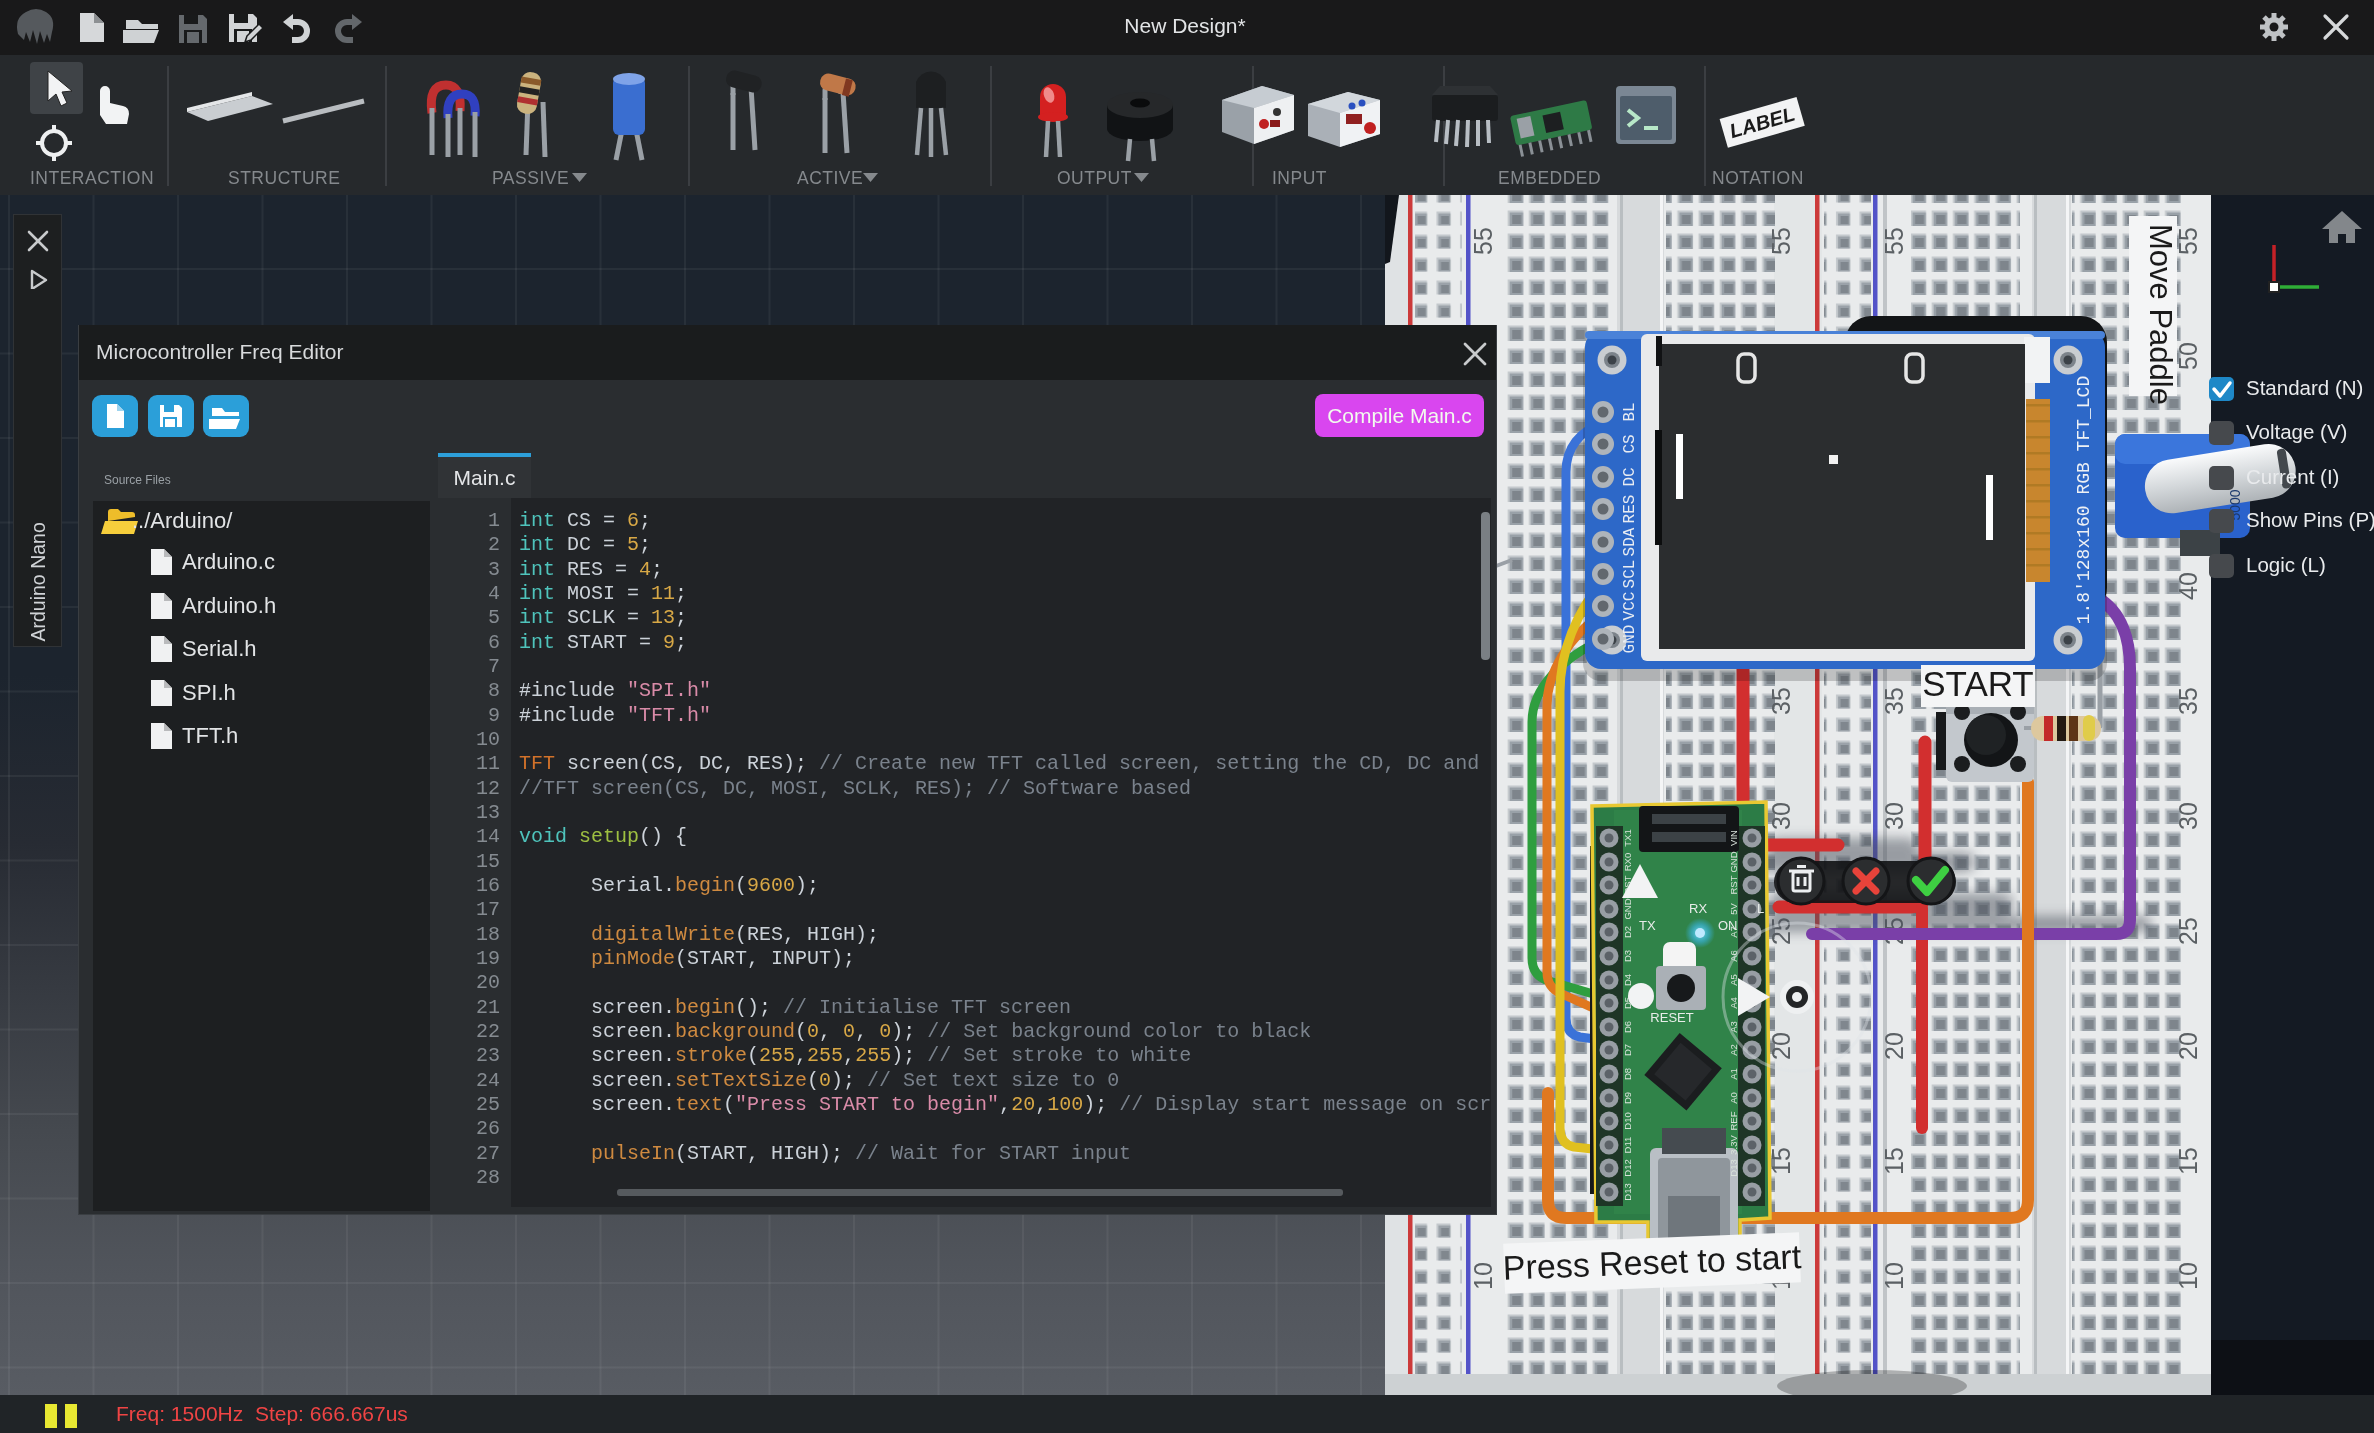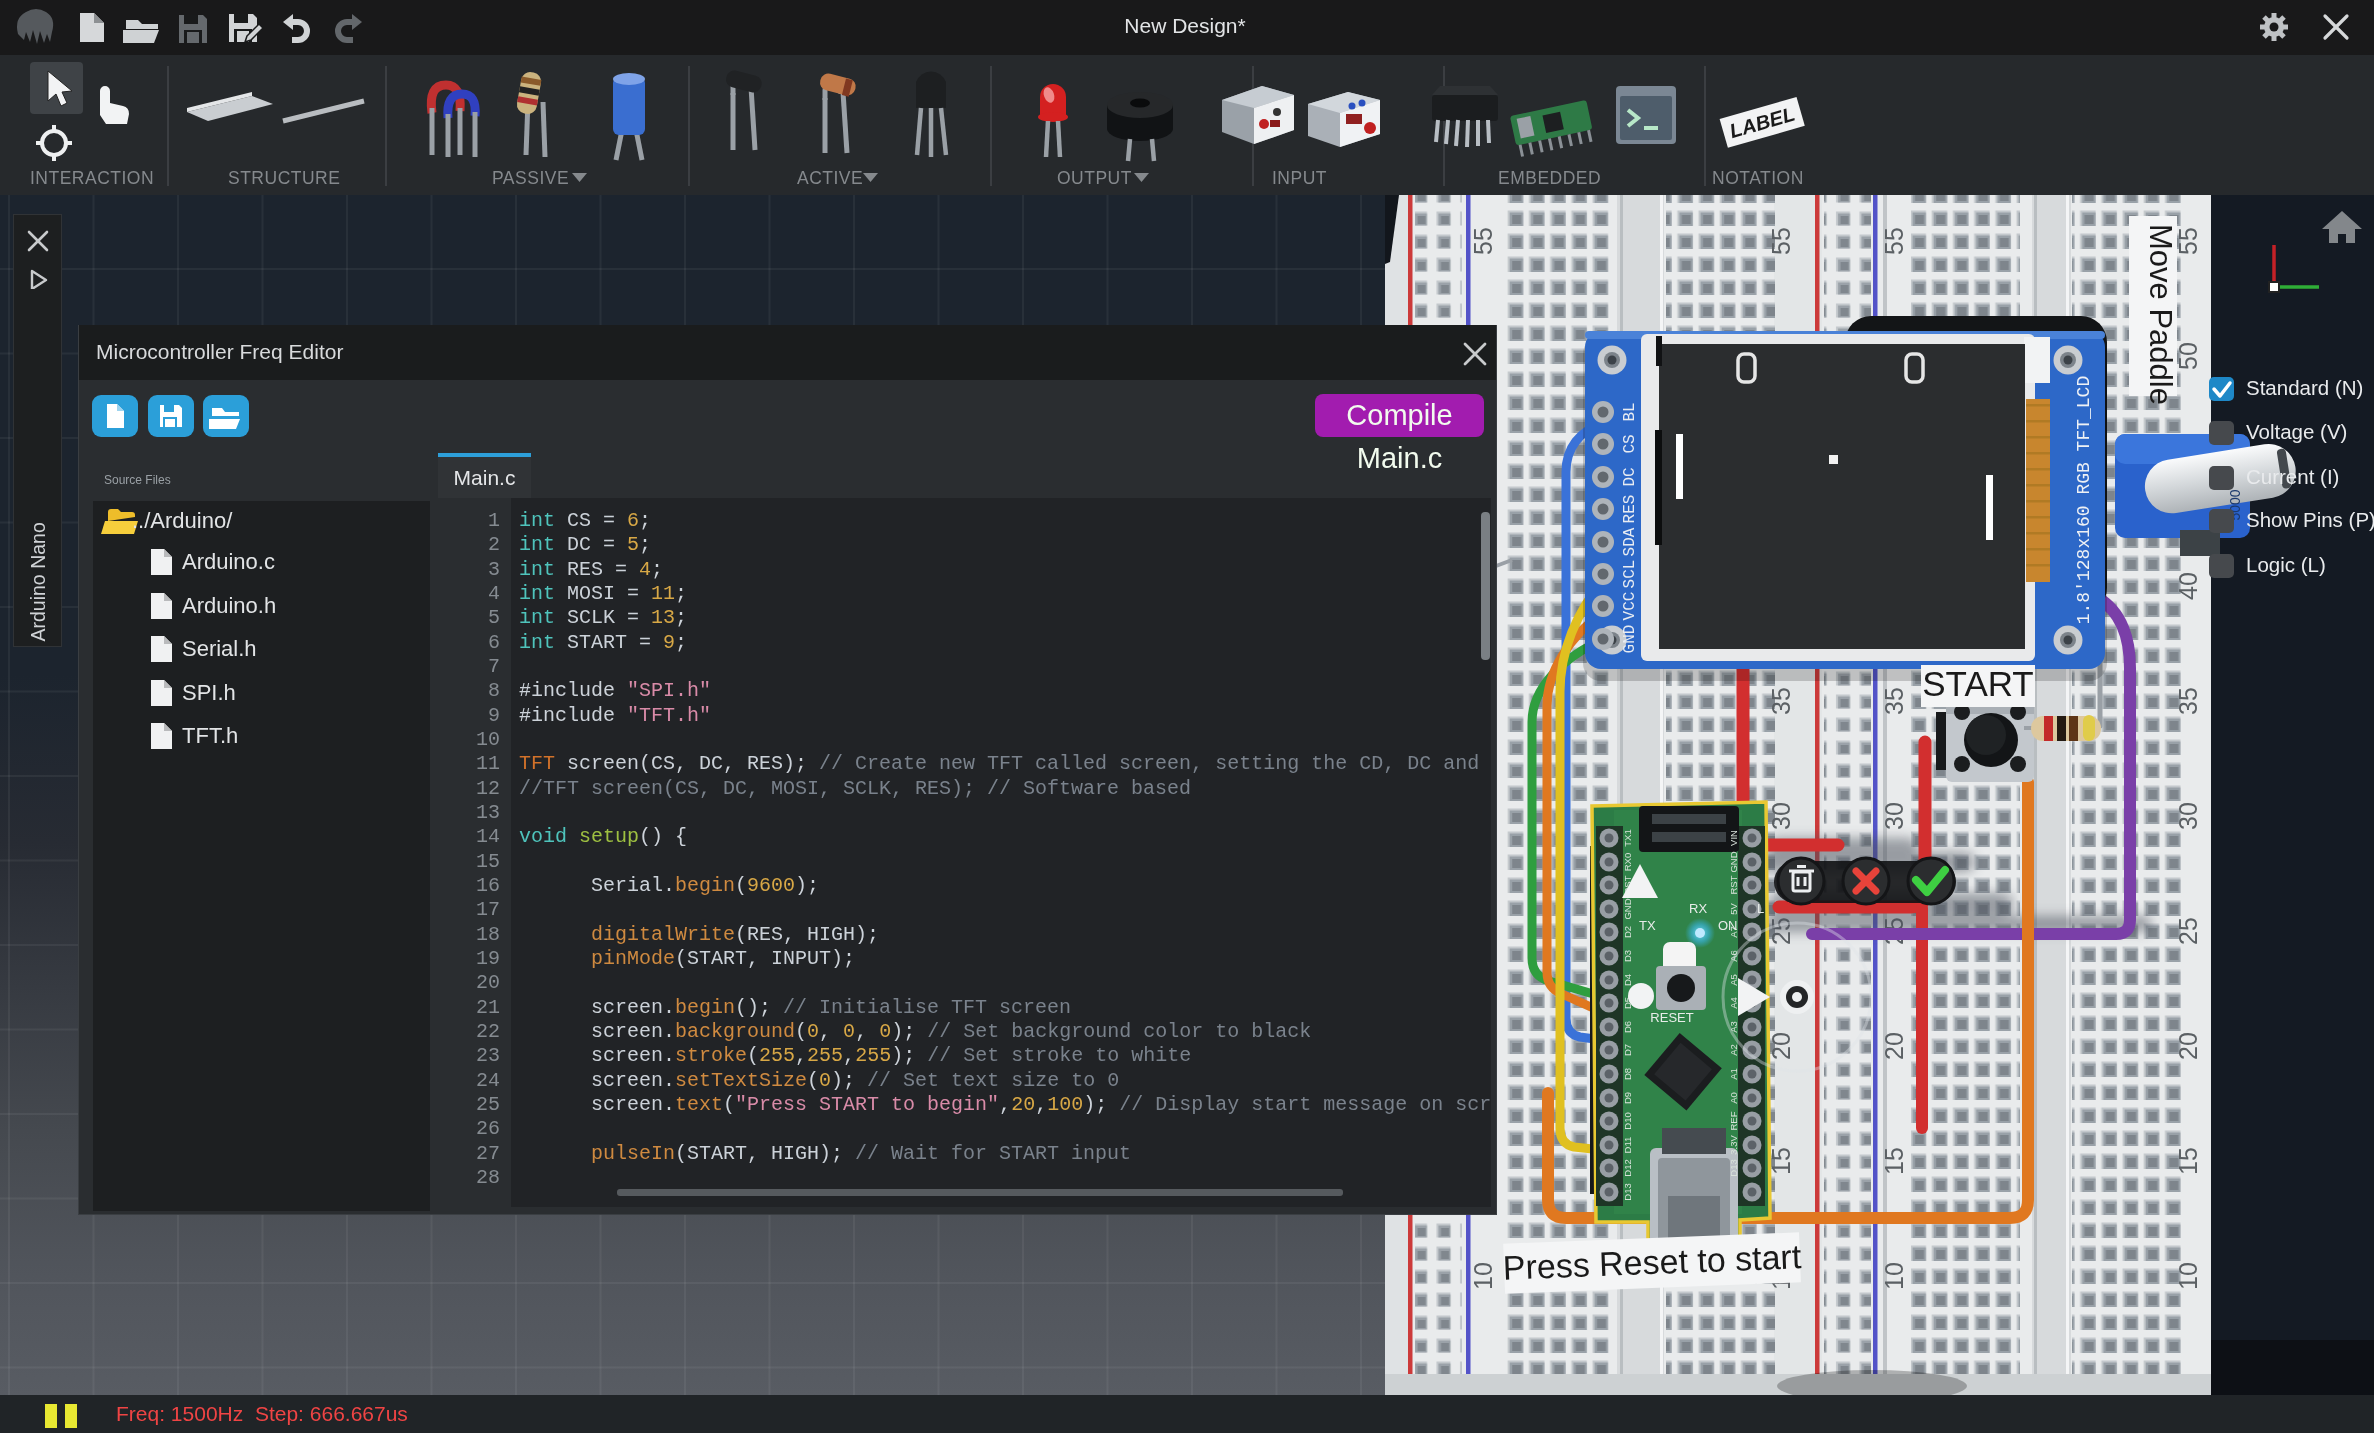--- a/index.html
+++ b/index.html
@@ -427,21 +427,21 @@
   <path d="M15 9 h10 l7 7 v17 h-17 z" fill="#fff"></path>
       <path d="M25 9 l7 7 h-7 z" fill="#9ed4ef"></path>
   <path d="M68 10 h19 l3 3 v19 h-22 z" fill="#fff"></path>
       <rect x="72" y="10" width="10" height="7" fill="#2b9fd9"></rect>
       <rect x="71" y="22" width="14" height="10" fill="#2b9fd9"></rect>
       <rect x="73" y="24" width="10" height="8" fill="#fff"></rect>
   <path d="M120 13 h10 l3 4 h14 v4 h-27 z" fill="#fff"></path>
       <path d="M117 24 h31 l-4 10 h-27 z" fill="#fff"></path>
  </svg>
 
- <div class="abs" style="left:1236px;top:69px;width:169px;height:43px;border-radius:8px;background:#a21caf;color:#f2fbee;font-size:29px;text-align:center;line-height:43px">Compile Main.c</div>
+ <div class="abs" style="left:1236px;top:69px;width:169px;height:43px;border-radius:8px;background:#d946ef;color:#f2fbee;font-size:21px;text-align:center;line-height:43px">Compile Main.c</div>
  <div class="abs" style="left:25px;top:148px;font-size:12px;color:#9aa0a5">Source Files</div>
 
  <div class="abs" style="left:14px;top:176px;width:337px;height:710px;background:#1d1f21"></div>
  <svg class="abs" style="left:14px;top:176px" width="337" height="300">
   <path d="M15 20 v-9 a3 3 0 0 1 3 -3 h7 l3 3 h11 a3 3 0 0 1 3 3 v2 z" fill="#eebd2a"></path>
   <path d="M12 20 h33 l-4 13 h-33 z" fill="#f6ce3c"></path>
   <g fill="#f0f1f2">
    <path d="M58 48 h13 l8 8 v18 h-21 z"></path>
         <path d="M71 48 l8 8 h-8 z" fill="#b9babc"></path>
   </g>

